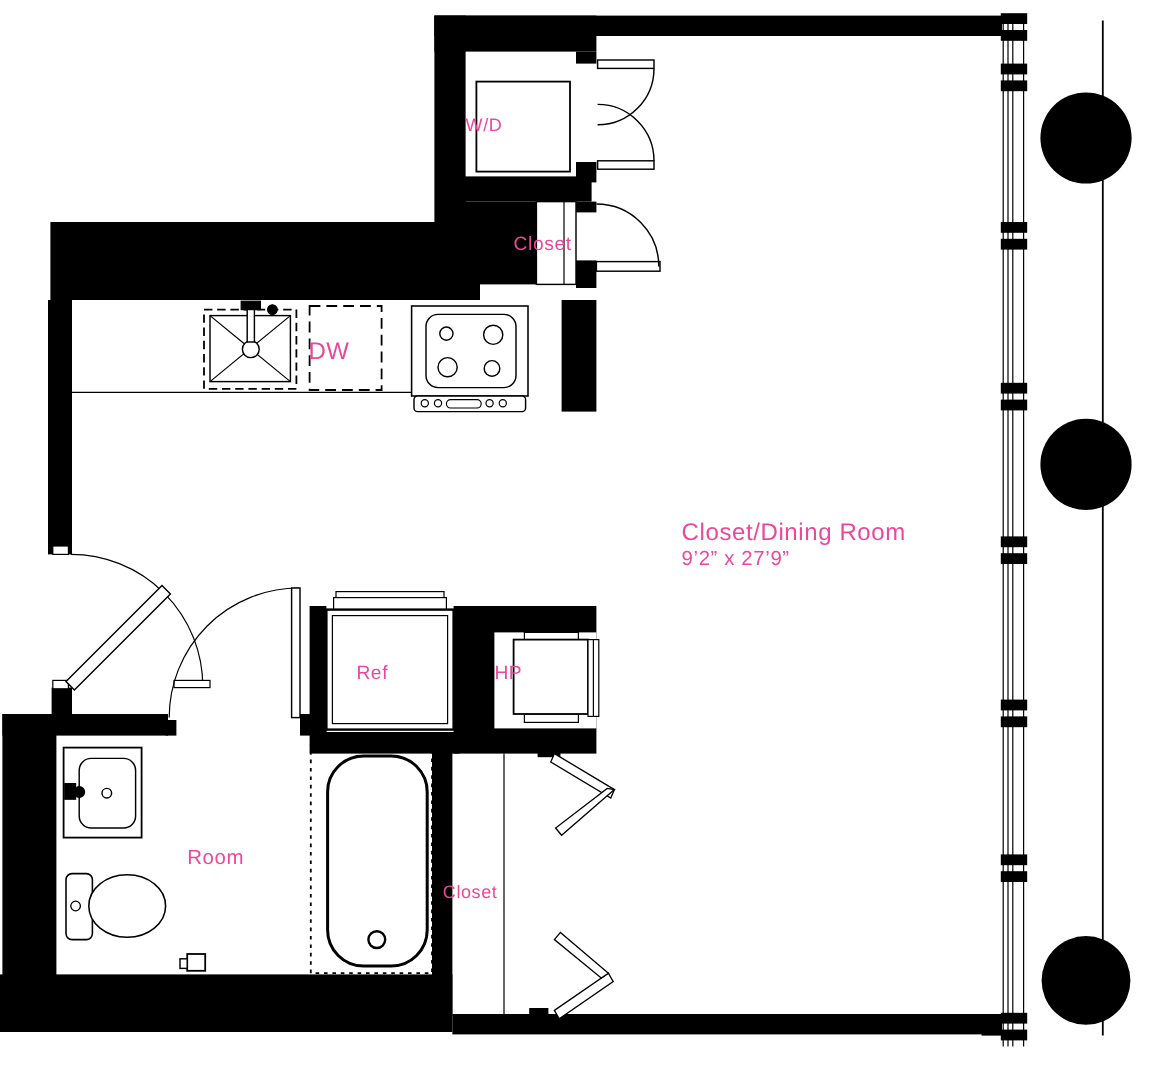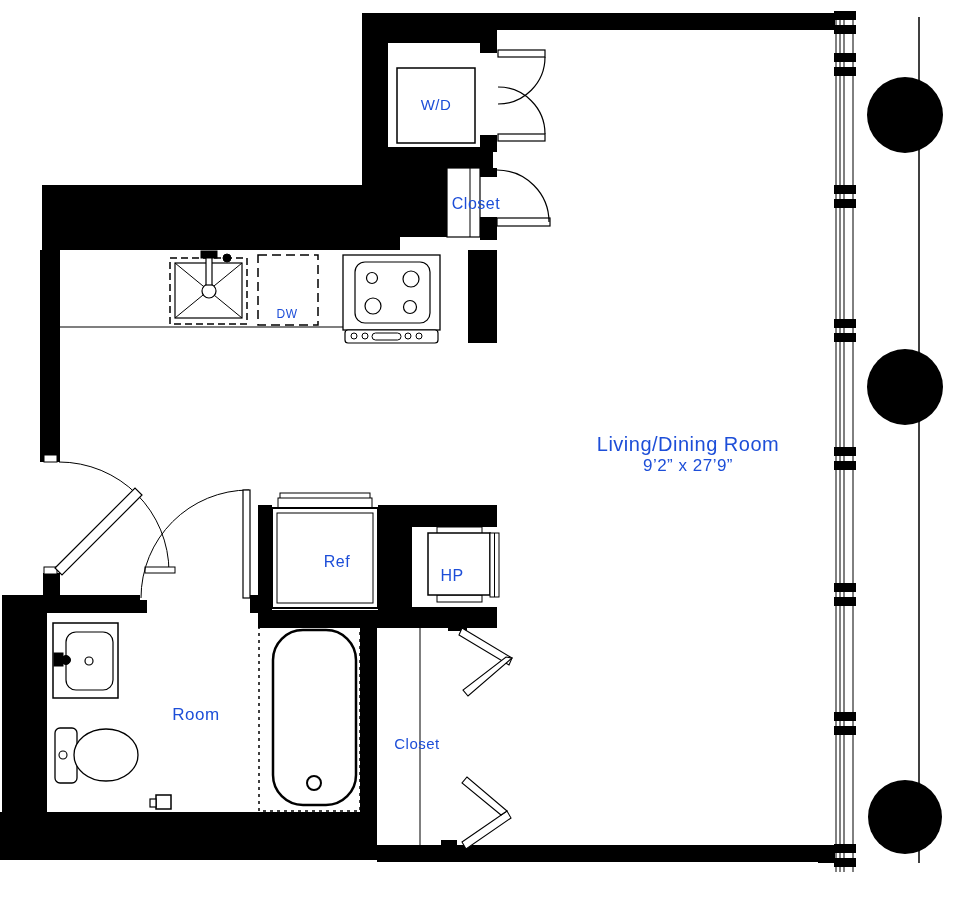--- a/index.html
+++ b/index.html
@@ -6,32 +6,32 @@
   .plan{
     position:relative;
     width:962px;height:902px;
     background:#ffffff;
     font-family:"Liberation Sans", sans-serif;
     overflow:hidden;
   }
   .plan svg{position:absolute;left:0;top:0;}
   .lbl{
     position:absolute;
-    color:#1d4ed8;
-    text-align:center;
+    color:#ec4899;
+    text-align:left;
     white-space:nowrap;
     letter-spacing:0.5px;
   }
   .lbl-wd       {left:388px; top:96px;  width:96px;  font-size:15px;}
   .lbl-closet-u {left:428px; top:195px; width:96px;  font-size:16px;}
-  .lbl-dw       {left:257px; top:282px; width:60px;  font-size:12px;margin-top:25px;}
+  .lbl-dw       {left:257px; top:282px; width:60px;  font-size:20px;}
   .lbl-living   {left:568px; top:433px; width:240px; font-size:20px; line-height:22px;}
   .lbl-living .dims{font-size:17px;}
   .lbl-ref      {left:297px; top:553px; width:80px;  font-size:16px;}
-  .lbl-hp       {left:412px; top:567px; width:80px;  font-size:16px;}
+  .lbl-hp       {left:412px; top:553px; width:80px;  font-size:16px;}
   .lbl-bath     {left:156px; top:705px; width:80px;  font-size:17px;}
   .lbl-closet-l {left:369px; top:735px; width:96px;  font-size:15px;}
 </style>
 </head>
 <body>
 
 <div class="plan">
 
 <svg width="962" height="902" viewBox="0 0 962 902">
 
@@ -207,21 +207,21 @@
     <polygon points="462,842 507,811 511,818 466,849"></polygon>
     <polygon points="507,811 467,777 462,783 501,815"></polygon>
   </g>
 
 </svg>
 
   <div class="lbl lbl-wd">W/D</div>
   <div class="lbl lbl-closet-u">Closet</div>
   <div class="lbl lbl-dw">DW</div>
   <div class="lbl lbl-living">
-    <div>Living/Dining Room</div>
+    <div>Closet/Dining Room</div>
     <div class="dims">9’2” x 27’9”</div>
   </div>
   <div class="lbl lbl-ref">Ref</div>
   <div class="lbl lbl-hp">HP</div>
   <div class="lbl lbl-bath">Room</div>
   <div class="lbl lbl-closet-l">Closet</div>
 
 </div>
 
 </body></html>

